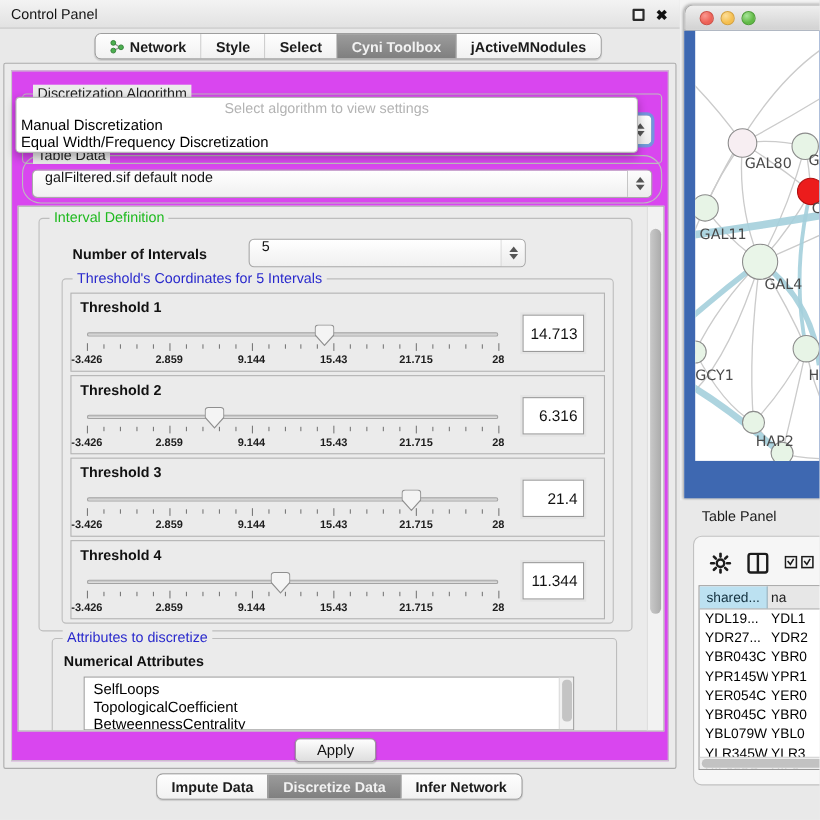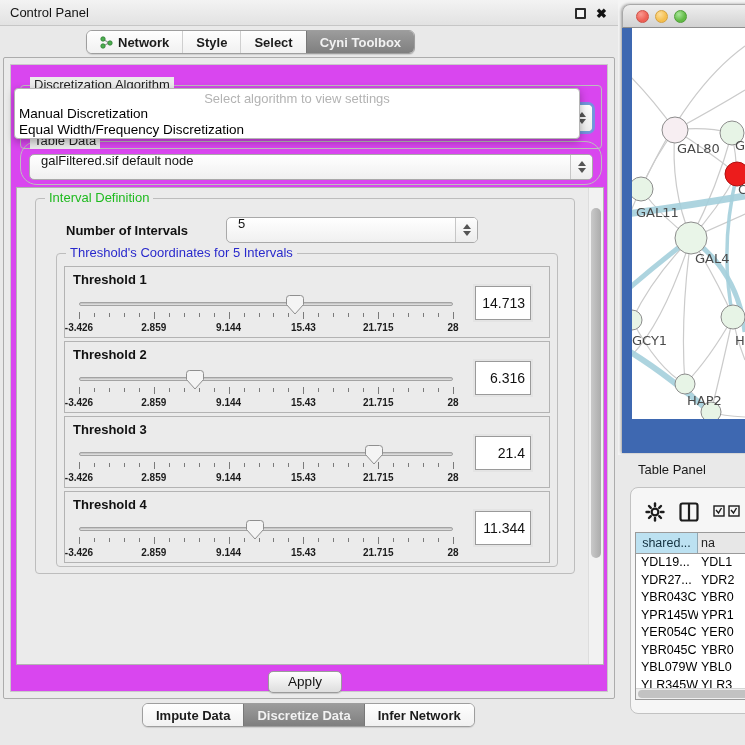--- a/index.html
+++ b/index.html
@@ -142,20 +142,23 @@
       <span>Network</span>
     </div>
     <div class="tab">
         <span>Style</span>
       </div>
     <div class="tab">
         <span>Select</span>
       </div>
     <div class="tab active">
         <span>Cyni Toolbox</span>
+      </div>
+    <div class="tab">
+        <span>jActiveMNodules</span>
       </div>
   </div>
 
   <div id="main-panel">
     <div id="inner-pane">
 
       <div class="group" style="left:9px;top:20px;width:582px;height:64px;">
         <span class="legend dark">Discretization Algorithm</span>
         <div class="combo" style="left:8px;top:18px;width:564px;height:28px;">
           <div class="stepper focused">
@@ -379,20 +382,34 @@
                       <span style="left: 80%;">21.715</span>
                       <span style="left: 100%;">28</span>
                     </div>
     </div>
     <div class="thr-value">11.344</div>
   </div>
               </div>
           </div>
         </div>
 
+        <div class="group" style="left:30px;top:392px;width:514px;height:110px;">
+          <span class="legend blue">Attributes to discretize</span>
+          <span style="position:absolute;left:10px;top:12px;font-size:13px;font-weight:bold;color:#111;">Numerical Attributes</span>
+          <div id="attr-list">
+            <div>
+                <div class="attr-item" style="padding-top: 3px;">SelfLoops</div>
+                <div class="attr-item">TopologicalCoefficient</div>
+                <div class="attr-item">BetweennessCentrality</div>
+              </div>
+            <div class="list-vsb">
+              <div class="thumbv"></div>
+            </div>
+          </div>
+        </div>
 
         <div class="vsb">
           <div class="thumbv" style="top:20px;height:350px;"></div>
         </div>
       </div>
 
       <div id="apply-btn">Apply</div>
     </div>
   </div>
 

